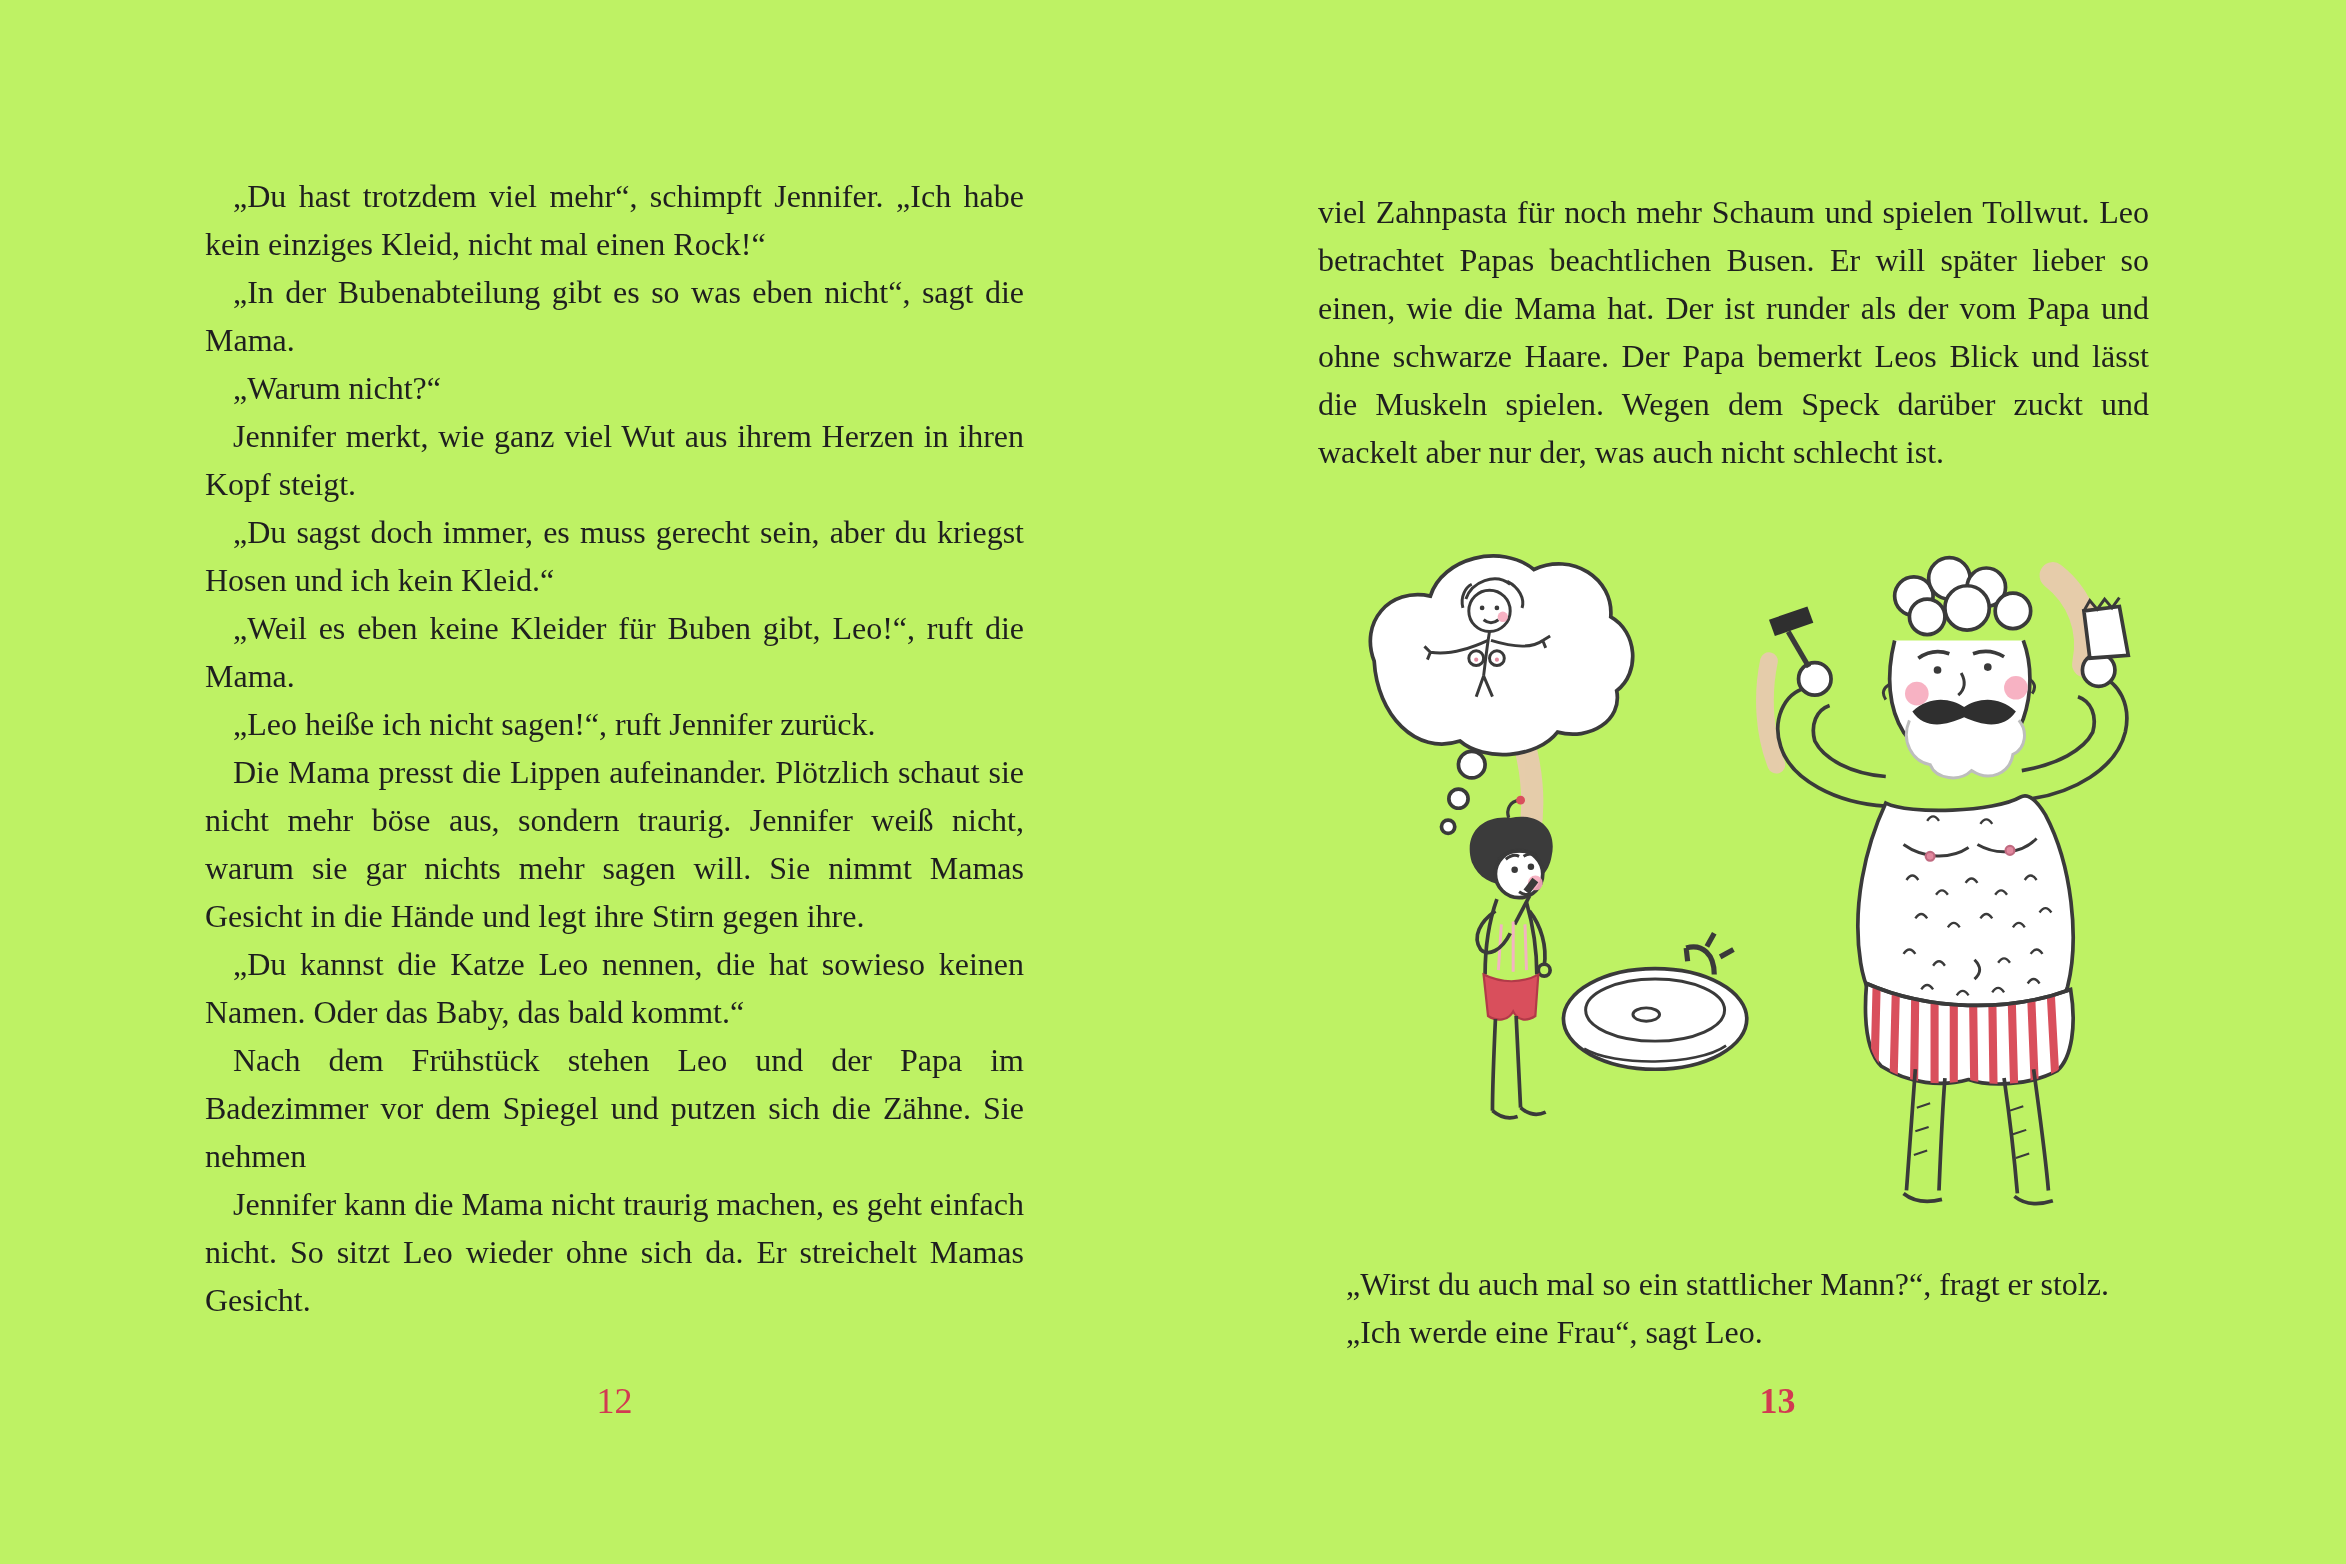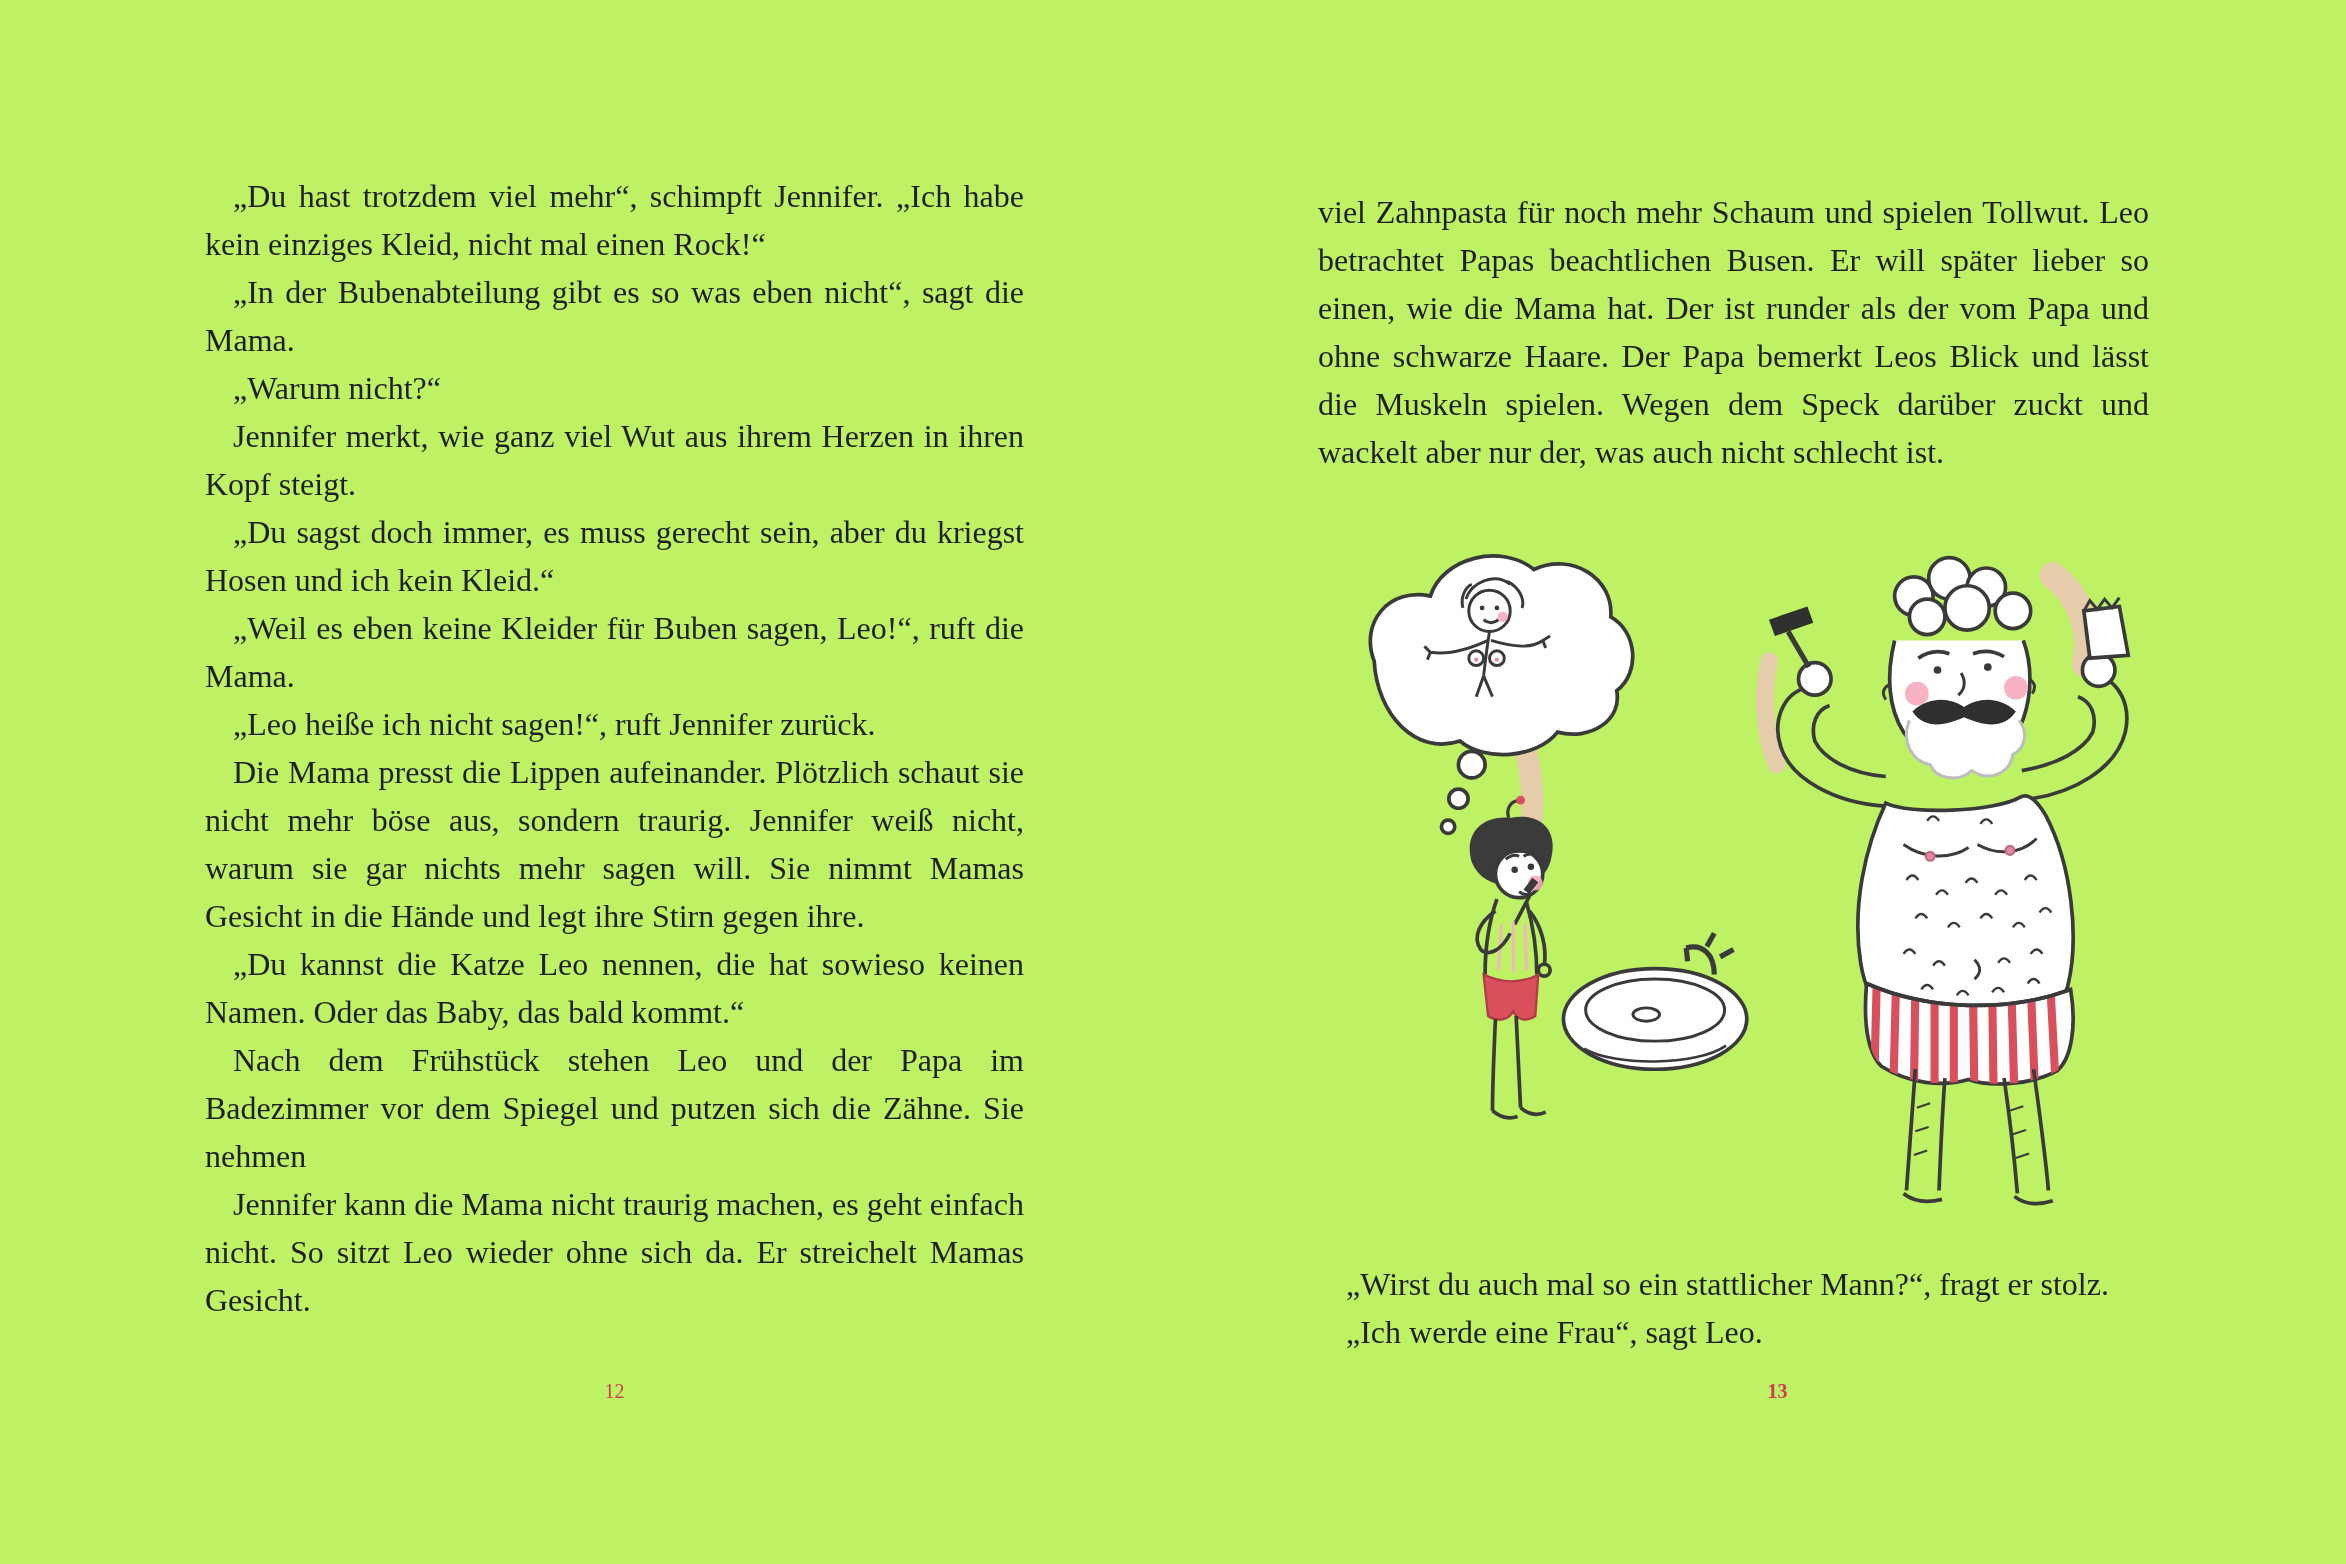--- a/index.html
+++ b/index.html
@@ -34,39 +34,39 @@
   .illustration-wrap {
     margin-top: 55px;
     width: 828px;
     height: 695px;
   }
   .illustration-wrap svg { display: block; width: 828px; height: 695px; }
   .bottom-text { margin-top: 34px; }
   .page-number {
     position: absolute;
     top: 1380px;
-    font-size: 20px;
+    font-size: 36px;
     text-align: center;
     color: var(--accent, #d23a52);
   }
   #pn-left  { left: 205px;  width: 819px; }
   #pn-right { left: 1362px; width: 831px; font-weight: bold; }
 </style>
 </head>
 <body>
 
 <div class="spread">
 
   <div class="left-text page-text">
     <p class="indent">„Du hast trotzdem viel mehr“, schimpft Jennifer. „Ich habe kein einziges Kleid, nicht mal einen Rock!“</p>
     <p class="indent">„In der Bubenabteilung gibt es so was eben nicht“, sagt die Mama.</p>
     <p class="indent">„Warum nicht?“</p>
     <p class="indent">Jennifer merkt, wie ganz viel Wut aus ihrem Herzen in ihren Kopf steigt.</p>
     <p class="indent">„Du sagst doch immer, es muss gerecht sein, aber du kriegst Hosen und ich kein Kleid.“</p>
-    <p class="indent">„Weil es eben keine Kleider für Buben sagen, Leo!“, ruft die Mama.</p>
+    <p class="indent">„Weil es eben keine Kleider für Buben gibt, Leo!“, ruft die Mama.</p>
     <p class="indent">„Leo heiße ich nicht sagen!“, ruft Jennifer zurück.</p>
     <p class="indent">Die Mama presst die Lippen aufeinander. Plötzlich schaut sie nicht mehr böse aus, sondern traurig. Jennifer weiß nicht, warum sie gar nichts mehr sagen will. Sie nimmt Mamas Gesicht in die Hände und legt ihre Stirn gegen ihre.</p>
     <p class="indent">„Du kannst die Katze Leo nennen, die hat sowieso keinen Namen. Oder das Baby, das bald kommt.“</p>
     <p class="indent">Nach dem Frühstück stehen Leo und der Papa im Badezimmer vor dem Spiegel und putzen sich die Zähne. Sie nehmen</p>
     <p class="indent">Jennifer kann die Mama nicht traurig machen, es geht einfach nicht. So sitzt Leo wieder ohne sich da. Er streichelt Mamas Gesicht.</p>
   </div>
 
   <div class="right-col page-text">
     <p>viel Zahnpasta für noch mehr Schaum und spielen Tollwut. Leo betrachtet Papas beachtlichen Busen. Er will später lieber so einen, wie die Mama hat. Der ist runder als der vom Papa und ohne schwarze Haare. Der Papa bemerkt Leos Blick und lässt die Muskeln spielen. Wegen dem Speck darüber zuckt und wackelt aber nur der, was auch nicht schlecht ist.</p>
 

